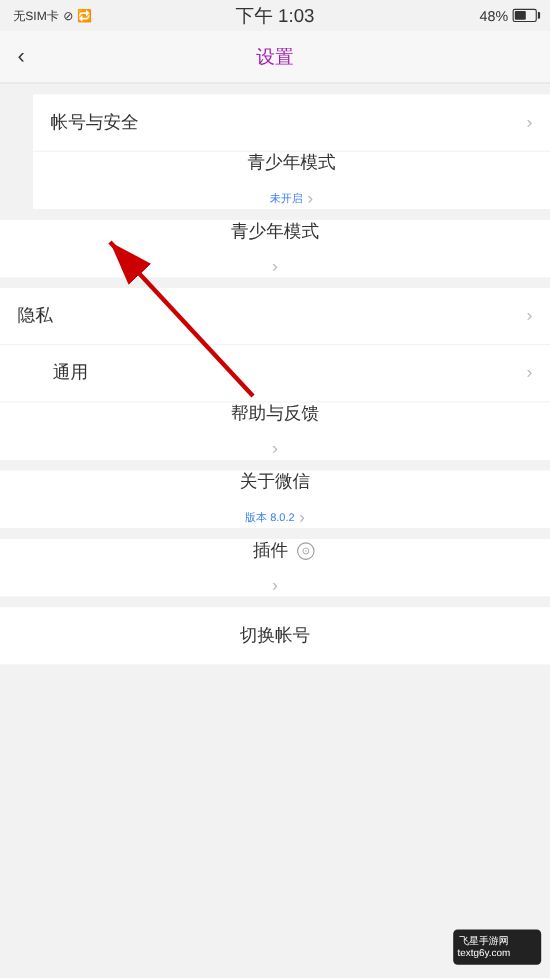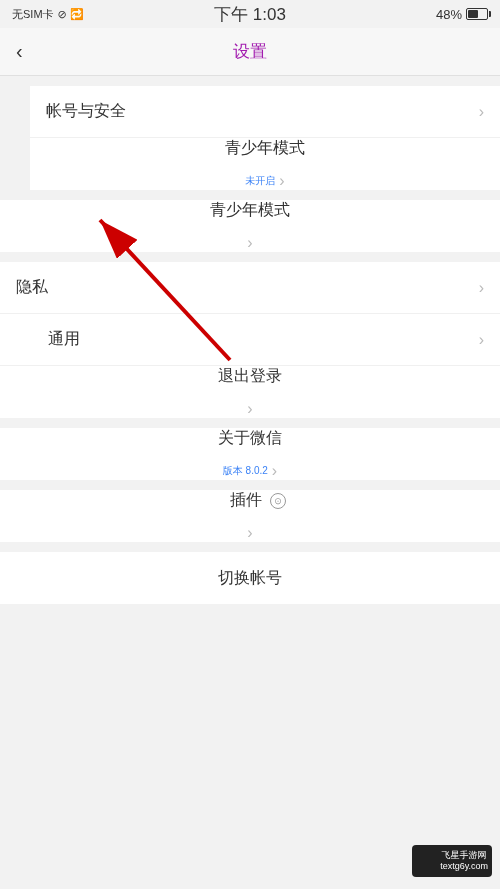--- a/index.html
+++ b/index.html
@@ -194,21 +194,21 @@
     .watermark {
       position: absolute;
       bottom: 12px;
       right: 8px;
       width: 80px;
       height: 32px;
       background: #222;
       border-radius: 4px;
       display: flex;
       align-items: center;
-      justify-content: flex-end;
+      justify-content: flex-start;
       color: #fff;
       font-size: 9px;
       padding: 2px 4px;
       text-align: center;
       line-height: 1.2;
       z-index: 50;
     }
   </style>
 </head>
 <body>
@@ -267,21 +267,21 @@
         <span class="chevron">›</span>
       </div>
     </div>
     <div class="settings-item highlighted" id="general-item">
       <div class="item-label">通用</div>
       <div class="item-right">
         <span class="chevron">›</span>
       </div>
     </div>
     <div class="settings-item">
-      <div class="item-label">退出登录</div>
+      <div class="item-label">帮助与反馈</div>
       <div class="item-right">
         <span class="chevron">›</span>
       </div>
     </div>
   </div>
 
   <div class="settings-group">
     <div class="settings-item">
       <div class="item-label">关于微信</div>
       <div class="item-right">

